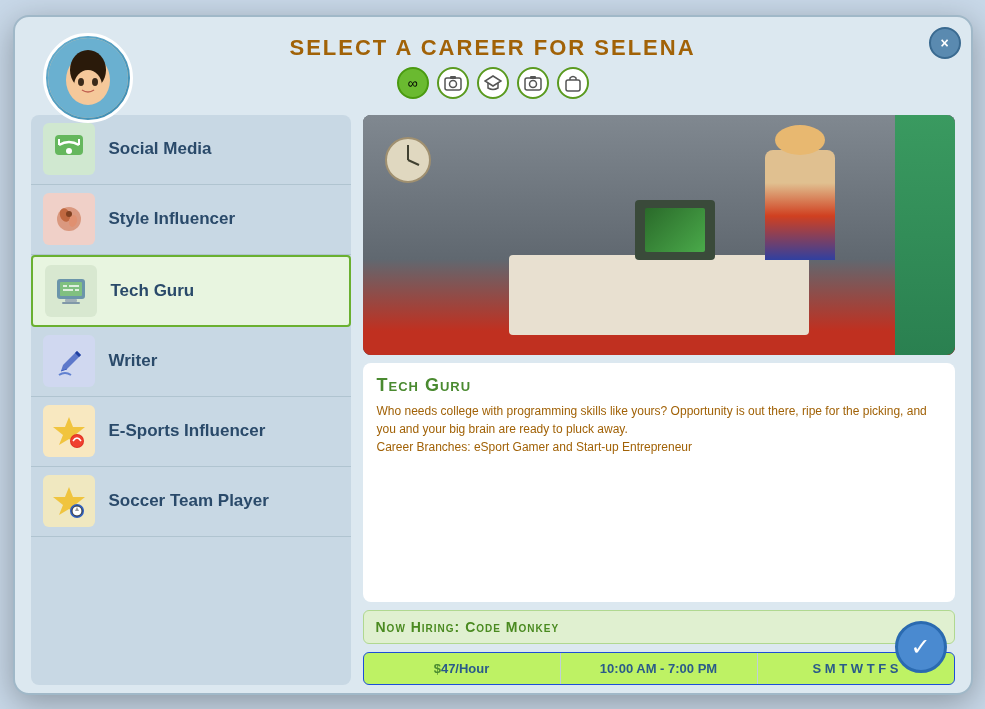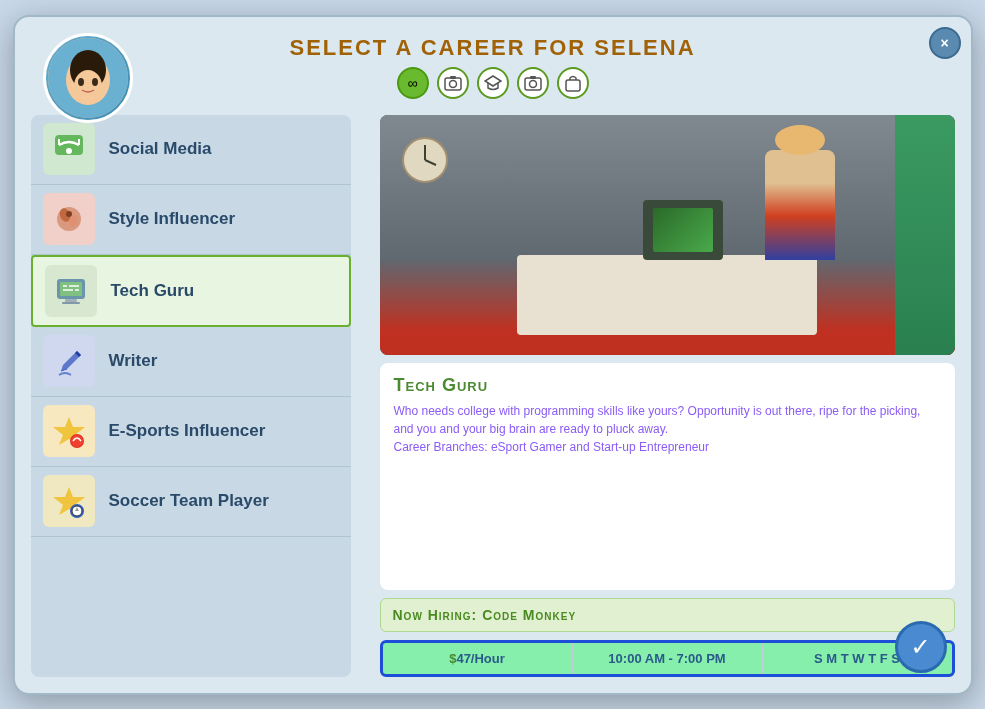--- a/index.html
+++ b/index.html
@@ -96,22 +96,22 @@
       cursor: pointer;
       font-size: 14px;
     }
     .filter-icon.active {
       background: #6aba30;
       border-color: #4a9a10;
     }
     .content {
       display: flex;
       flex: 1;
-      padding: 8px 16px 16px;
-      gap: 29px;
+      padding: 8px 16px 8px;
+      gap: 12px;
       overflow: hidden;
     }
     .career-list {
       width: 320px;
       flex-shrink: 0;
       background: #c8d8e4;
       border-radius: 8px;
       overflow-y: auto;
       position: relative;
     }
@@ -256,41 +256,41 @@
     .career-info-title {
       font-size: 18px;
       font-weight: 700;
       color: #4a8a30;
       letter-spacing: 1px;
       font-variant: small-caps;
       margin-bottom: 6px;
     }
     .career-info-desc {
       font-size: 12px;
-      color: #8b5cf6;
+      color: #a16207;
       line-height: 1.5;
     }
     .hiring-bar {
       background: #e0f0d0;
       border: 1px solid #b0d890;
       border-radius: 6px;
       padding: 8px 12px;
       font-size: 14px;
       font-weight: 700;
       color: #4a8a20;
       letter-spacing: 1px;
       font-variant: small-caps;
     }
     .job-stats {
       display: flex;
       gap: 0;
-      background: #86efac;
+      background: #bef264;
       border-radius: 6px;
       overflow: hidden;
-      border: 3px solid #1d4ed8;
+      border: 1px solid #1d4ed8;
     }
     .stat-cell {
       flex: 1;
       padding: 8px 12px;
       text-align: center;
       border-right: 1px solid #c0d0d8;
       font-size: 13px;
       font-weight: 600;
       color: #2a5a8a;
     }

